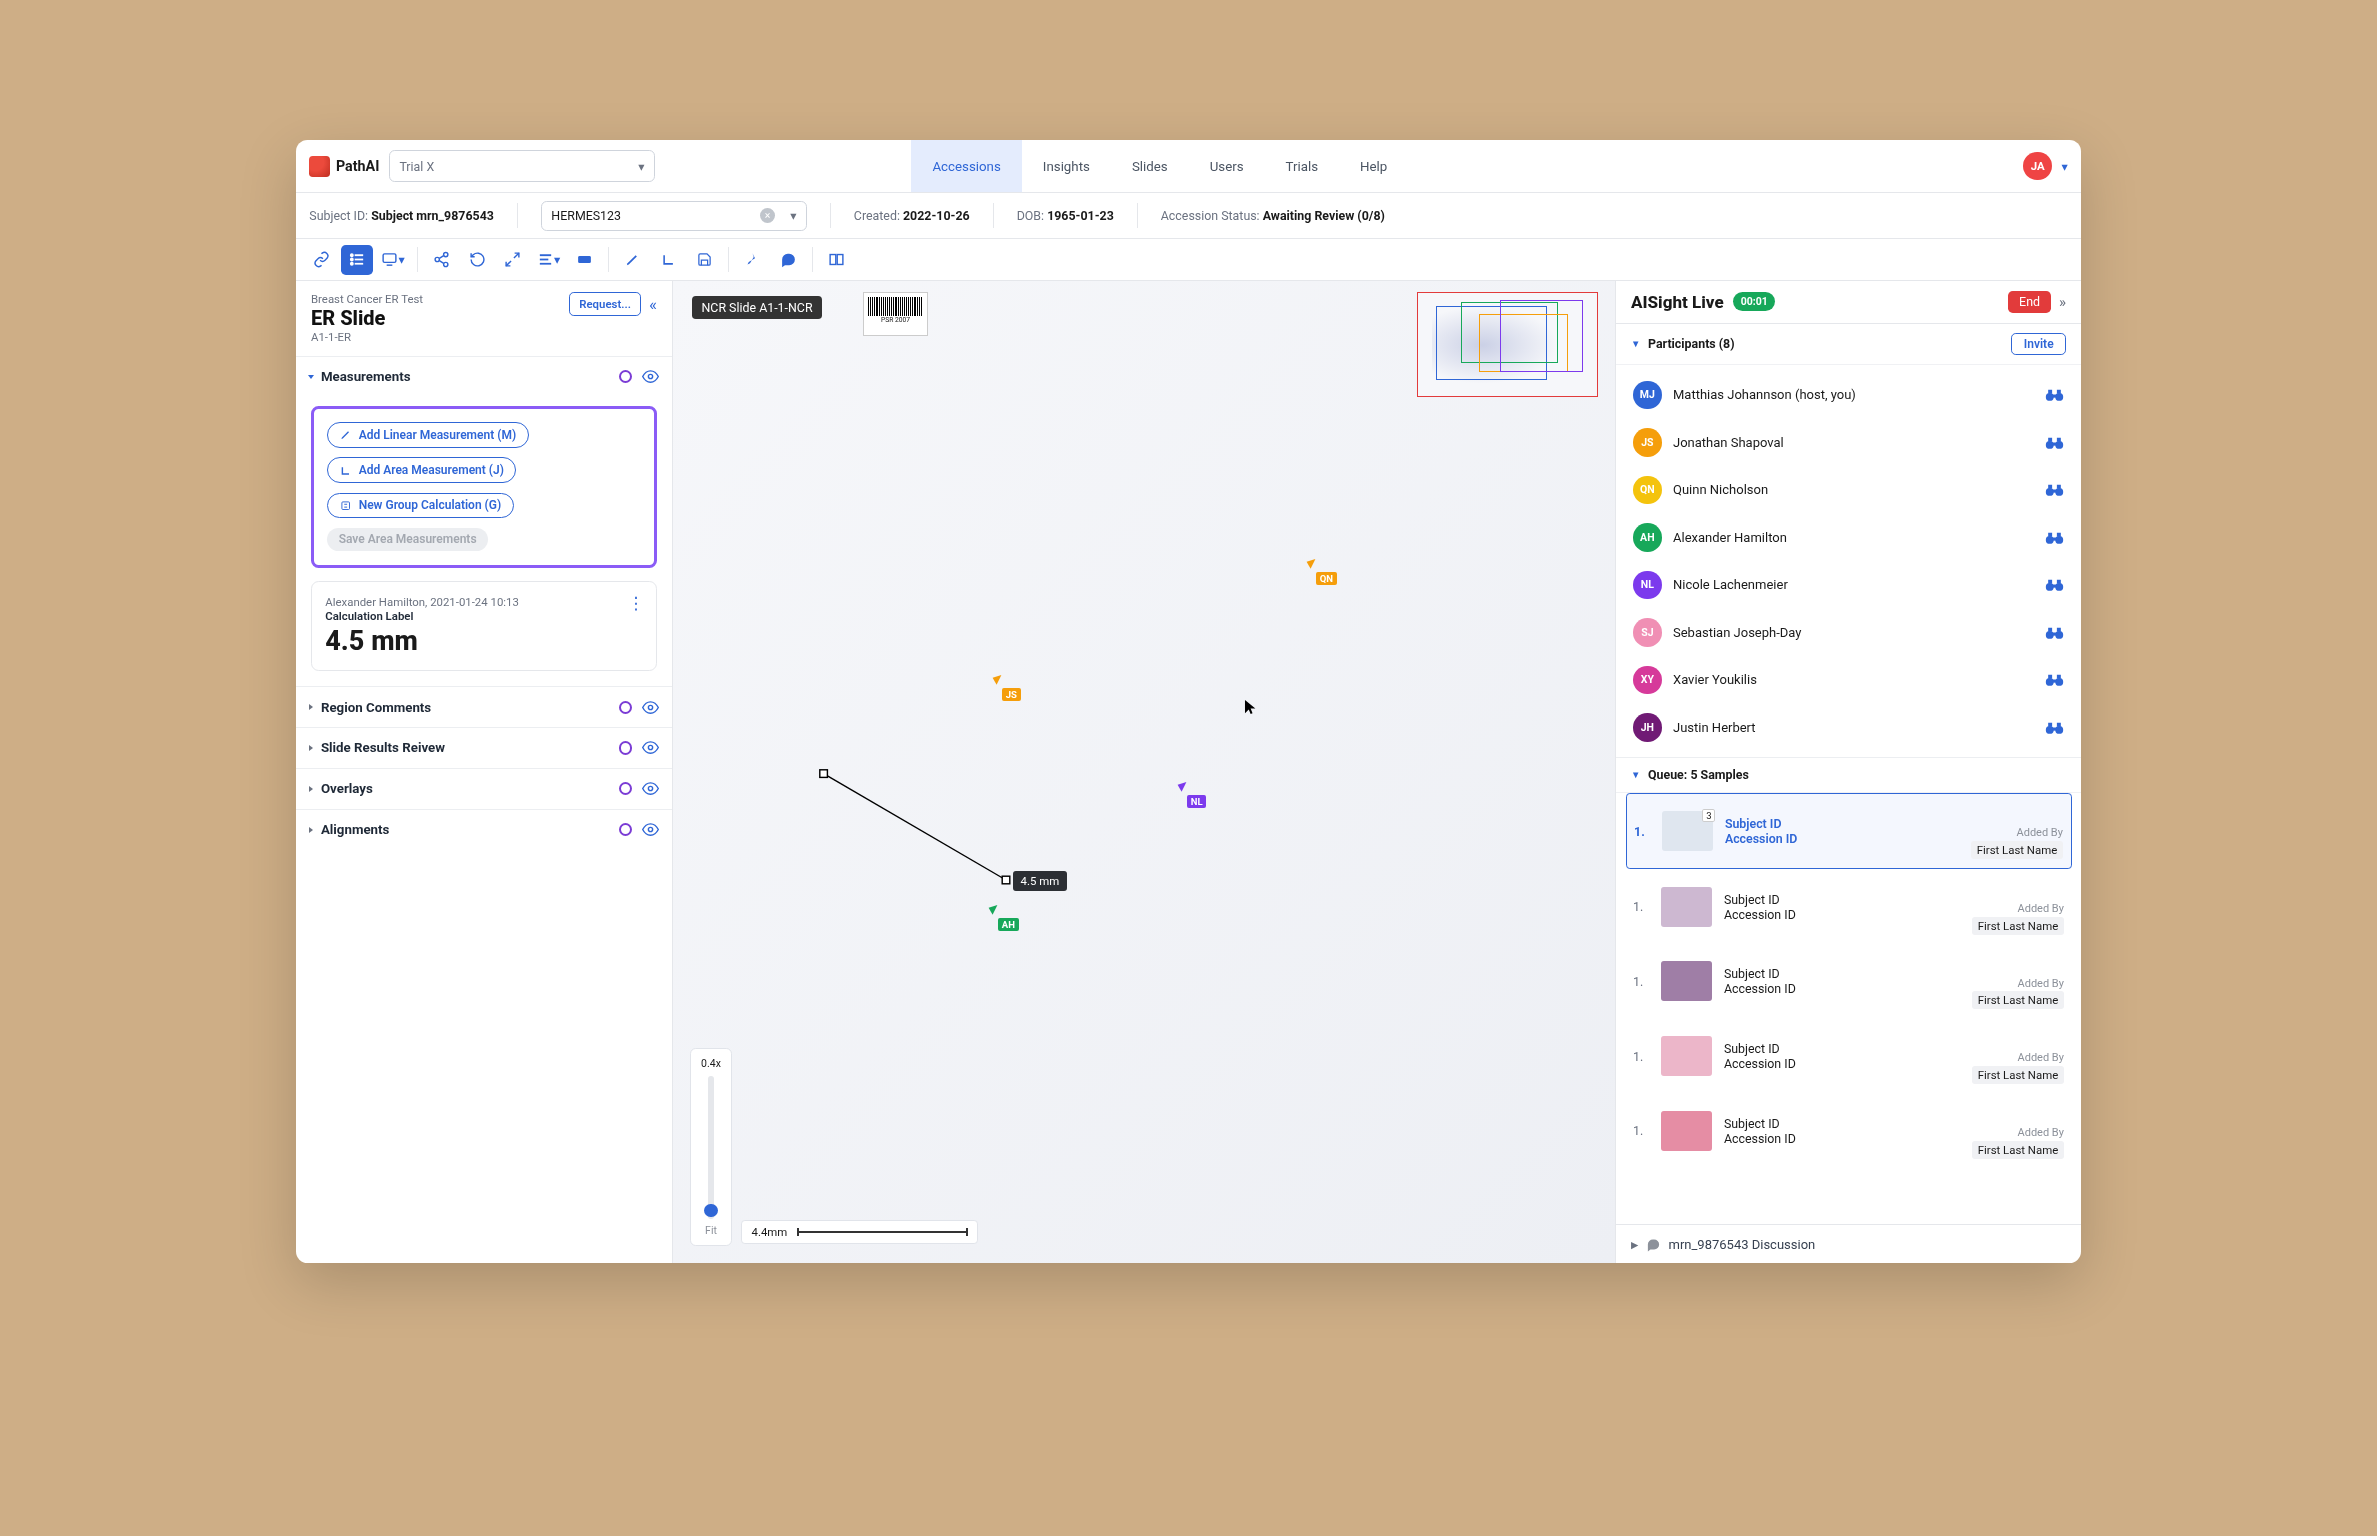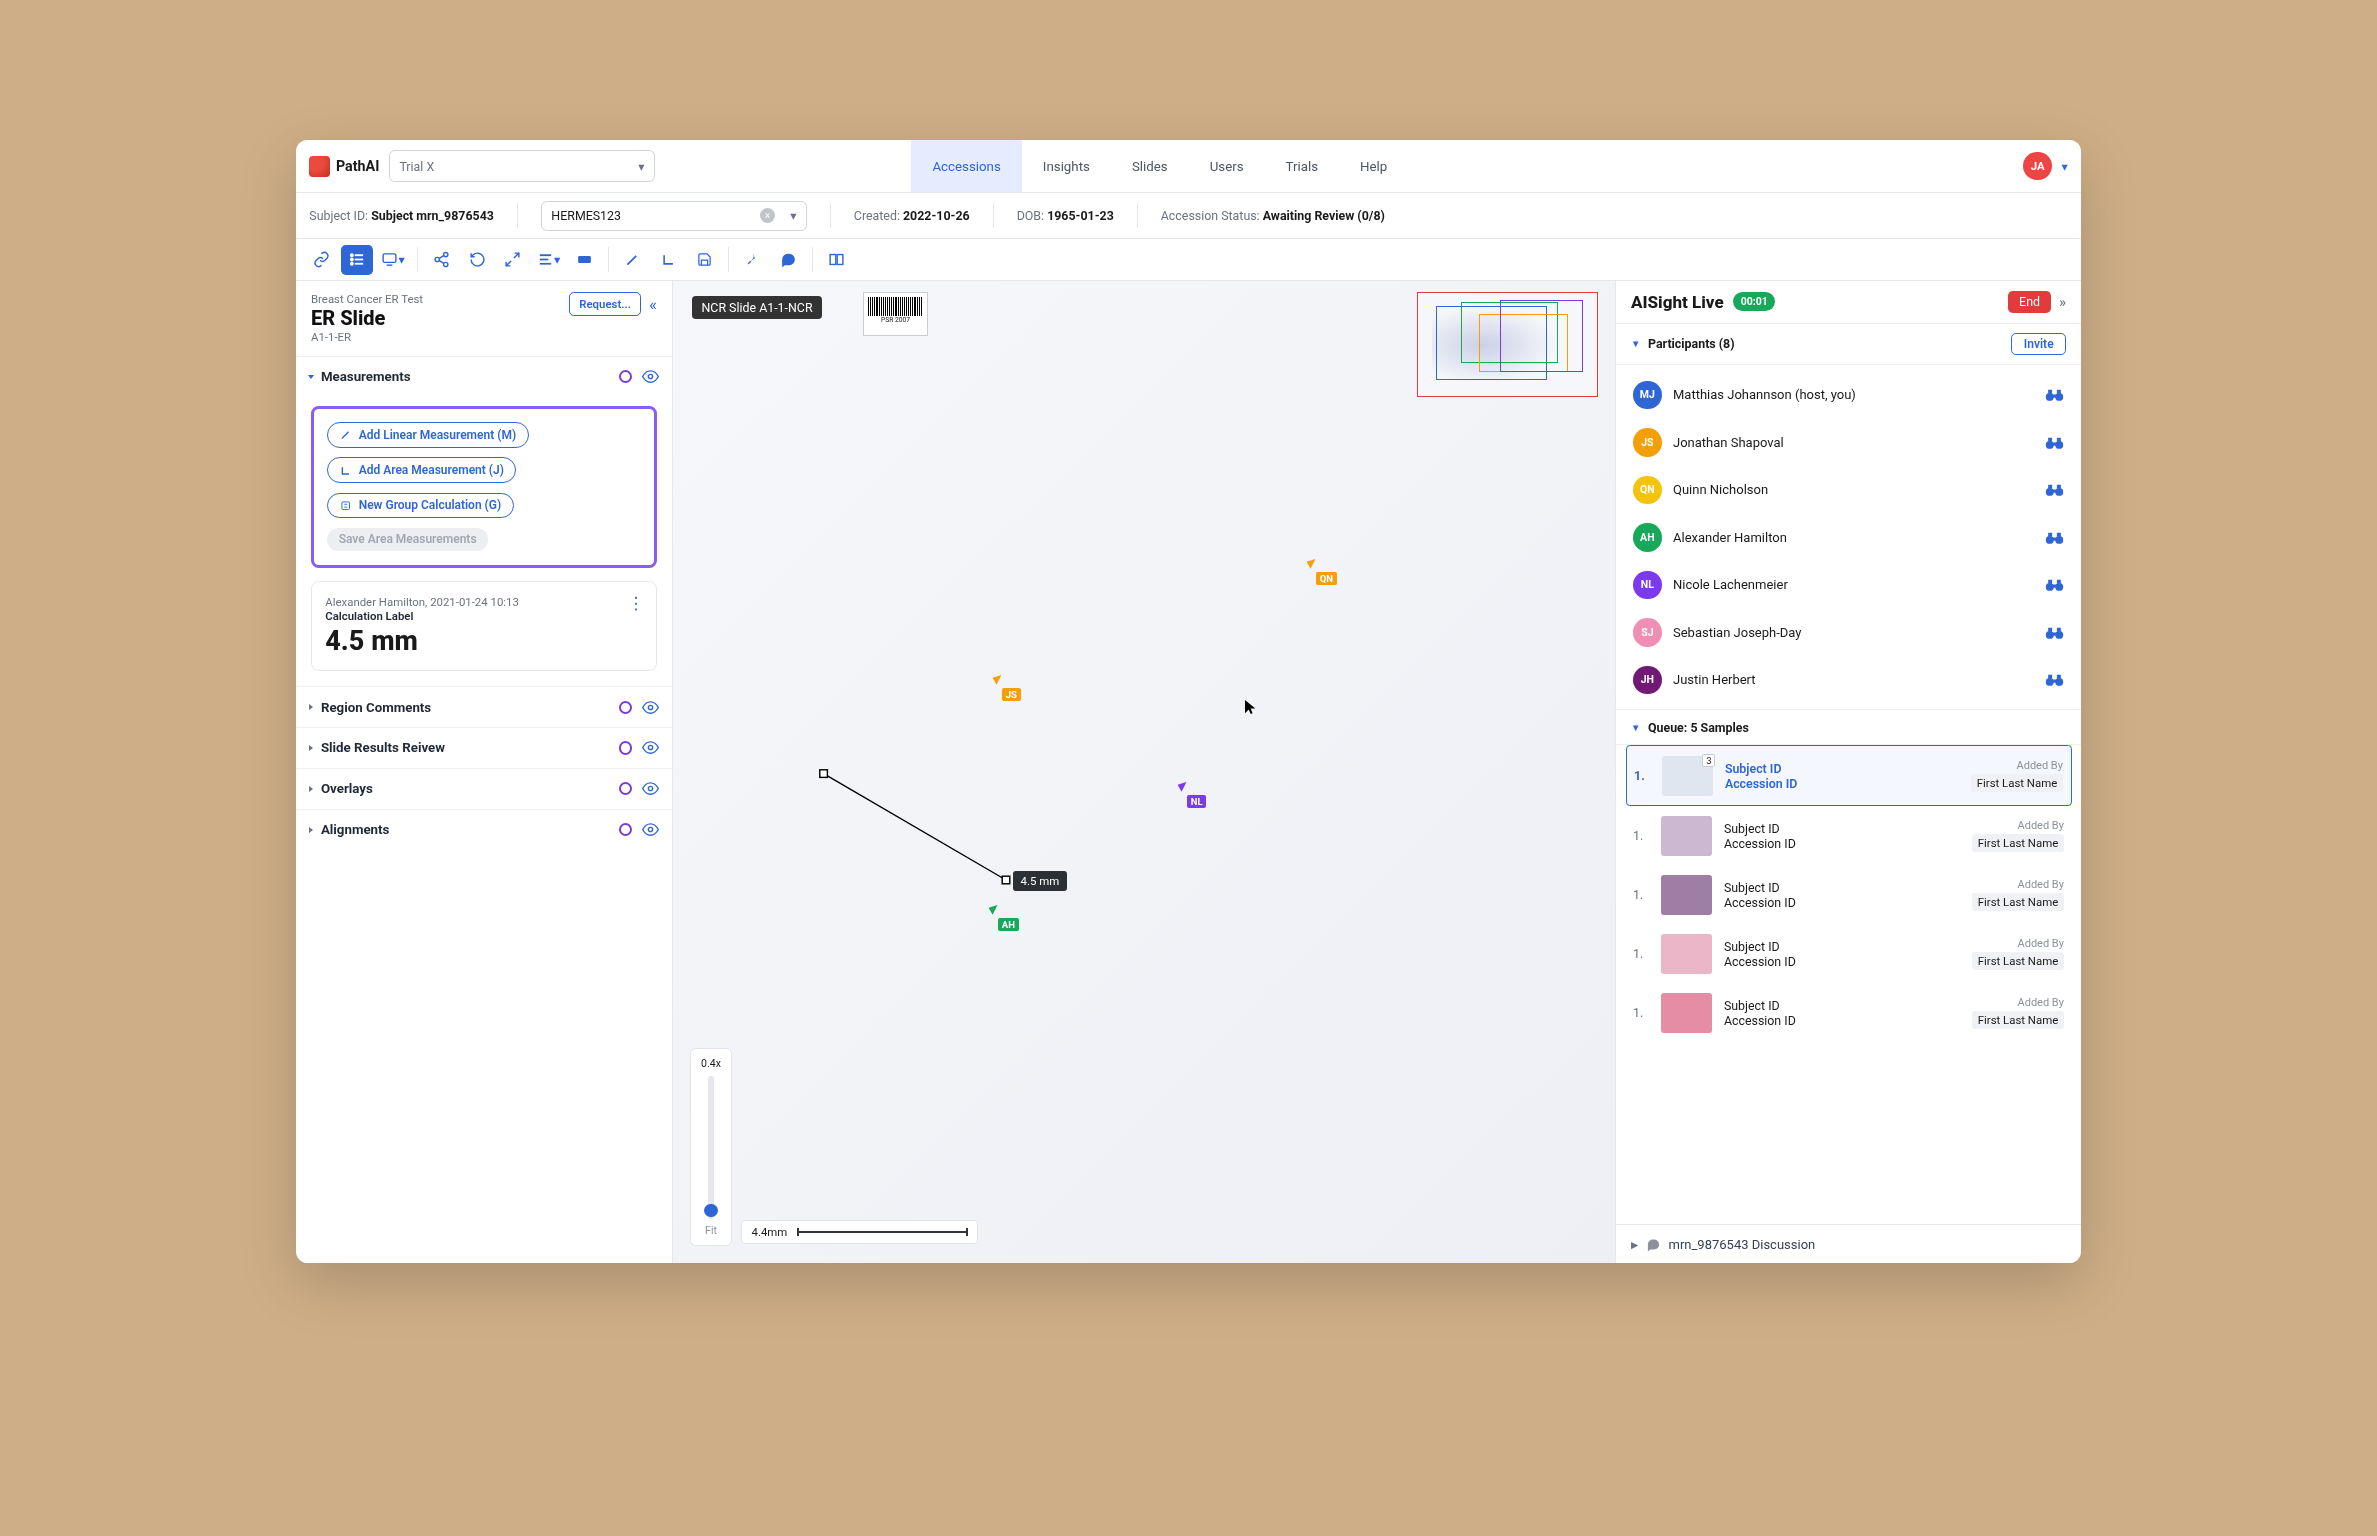--- a/index.html
+++ b/index.html
@@ -203,21 +203,21 @@
     display: flex; align-items: center; gap: 11.4px; padding: 9.5px 7.6px; border-radius: 3.8px;
   }
   .queue-row.active { border: 1.9px solid #2f66d6; background: #f4f7fe; }
   .q-num { width: 17px; font-size: 12.4px; color: #6b7280; }
   .queue-row.active .q-num { color: #2f66d6; font-weight: 700; }
   .q-thumb { width: 51px; height: 40px; border-radius: 2.9px; background: #d8c8d4; position: relative; }
   .q-thumb .badge { position: absolute; top: -1.9px; right: -1.9px; background: #fff; border: 1px solid #ccc; font-size: 9.5px; padding: 0 2.9px; border-radius: 1.9px; }
   .q-info { flex: 1; font-size: 12.4px; }
   .queue-row.active .q-info { color: #2f66d6; font-weight: 600; }
   .q-right { text-align: right; font-size: 11px; }
-  .q-added { color: #8c919a; }
+  .q-added { color: #8c919a; margin-top: 23px; }
   .q-by { background: #f0f1f4; padding: 1.9px 5.7px; border-radius: 2.9px; display: inline-block; margin-top: 1.9px; font-size: 11.4px; }
   .discussion-bar {
     border-top: 1px solid #e5e7eb; padding: 11.4px 15px; font-size: 13px; color: #374151;
     display: flex; align-items: center; gap: 7.6px; margin-top: auto;
   }
   .tri { font-size: 9.5px; color: #2f66d6; }
   svg { display: block; }
 </style>
 </head>
 <body>
@@ -625,20 +625,33 @@
               <svg width="19" height="15" viewBox="0 0 24 18" fill="currentColor">
                 <circle cx="6" cy="12" r="5"></circle>
                 <circle cx="18" cy="12" r="5"></circle>
                 <rect x="9" y="9" width="6" height="4"></rect>
                 <rect x="4" y="3" width="5" height="5"></rect>
                 <rect x="15" y="3" width="5" height="5"></rect>
               </svg>
             </div>
           </div>
           <div class="participant-row">
+            <div class="p-avatar" style="background:#d63a9a">XY</div>
+            <div class="p-name">Xavier Youkilis</div>
+            <div class="bino-icon">
+              <svg width="19" height="15" viewBox="0 0 24 18" fill="currentColor">
+                <circle cx="6" cy="12" r="5"></circle>
+                <circle cx="18" cy="12" r="5"></circle>
+                <rect x="9" y="9" width="6" height="4"></rect>
+                <rect x="4" y="3" width="5" height="5"></rect>
+                <rect x="15" y="3" width="5" height="5"></rect>
+              </svg>
+            </div>
+          </div>
+          <div class="participant-row">
             <div class="p-avatar" style="background:#701a75">JH</div>
             <div class="p-name">Justin Herbert</div>
             <div class="bino-icon">
               <svg width="19" height="15" viewBox="0 0 24 18" fill="currentColor">
                 <circle cx="6" cy="12" r="5"></circle>
                 <circle cx="18" cy="12" r="5"></circle>
                 <rect x="9" y="9" width="6" height="4"></rect>
                 <rect x="4" y="3" width="5" height="5"></rect>
                 <rect x="15" y="3" width="5" height="5"></rect>
               </svg>

